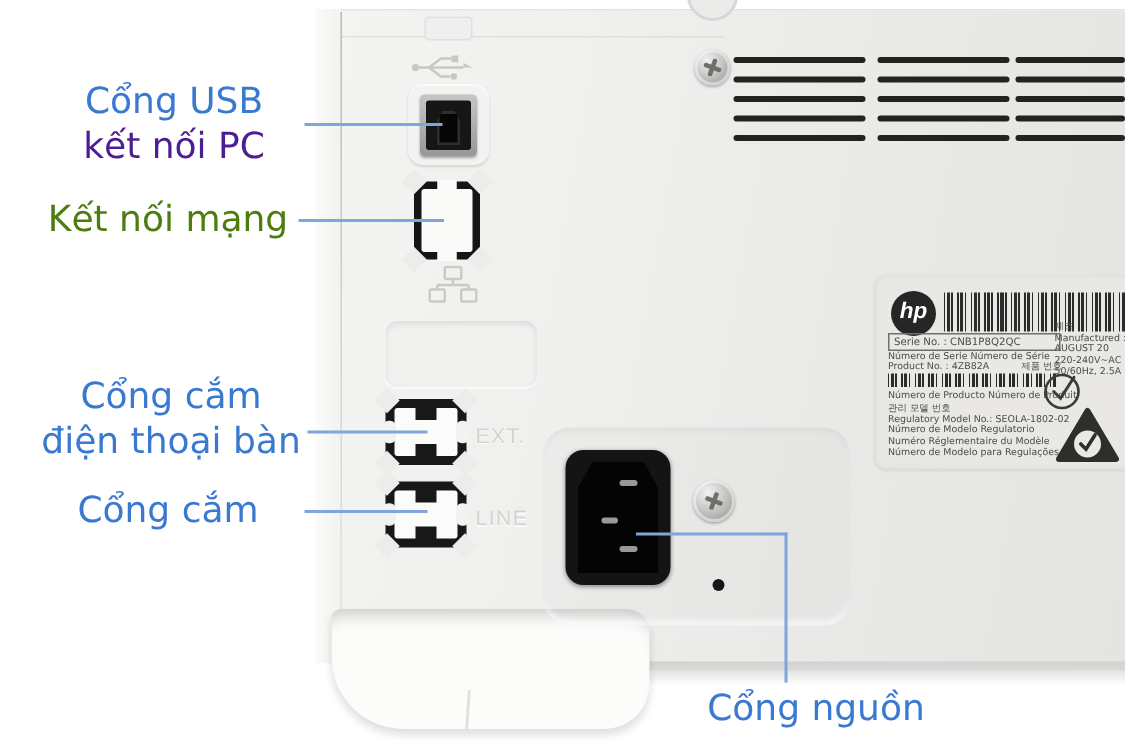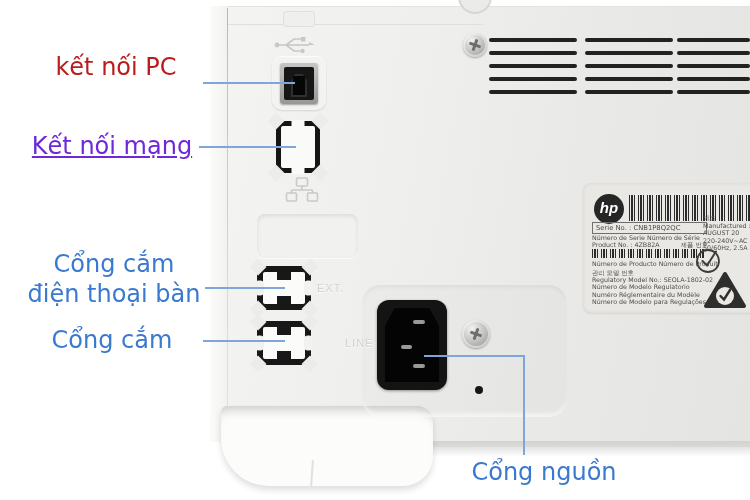--- a/index.html
+++ b/index.html
@@ -61,21 +61,21 @@
   .eth .c3{left:-6px;bottom:-6px;} .eth .c4{right:-6px;bottom:-6px;}
   .wtab{position:absolute;left:50%;transform:translateX(-50%);width:13px;height:7px;background:#fafaf9;}
 
   
   .phone{width:54px;height:44px;background:#181818;border-radius:4px;}
   .phone .inner{position:absolute;left:6px;top:6px;right:6px;bottom:6px;background:#fbfbfa;border-radius:2px;}
   .phone .c1{left:-5px;top:-5px;} .phone .c2{right:-5px;top:-5px;}
   .phone .c3{left:-5px;bottom:-5px;} .phone .c4{right:-5px;bottom:-5px;}
   .btab{position:absolute;left:50%;transform:translateX(-50%);width:14px;height:9px;background:#181818;}
   .bump{position:absolute;top:50%;transform:translateY(-50%);width:9px;height:15px;background:#f2f2f1;border-radius:4px;}
-  .port-tag{color:#d3d3d0;font-size:11px;letter-spacing:1px;font-family:"Liberation Sans",sans-serif;
+  .port-tag{color:#d3d3d0;font-size:14px;letter-spacing:1px;font-family:"Liberation Sans",sans-serif;
         text-shadow:0 1px 0 rgba(255,255,255,.8);}
 
   
   .pwr{left:377px;top:300px;width:70px;height:90px;background:#141414;border-radius:12px;
         box-shadow:0 1px 3px rgba(0,0,0,.4);}
   .pwr .cav{position:absolute;left:8px;top:8px;right:8px;bottom:8px;background:#040404;
         clip-path:polygon(18% 0,82% 0,100% 24%,100% 100%,0 100%,0 24%);}
   .prong{position:absolute;background:#999997;border-radius:2px;}
 
   
@@ -205,21 +205,21 @@
     <div class="inner"></div>
     <div class="corner c1"></div>
       <div class="corner c2"></div>
     <div class="corner c3"></div>
       <div class="corner c4"></div>
     <div class="btab" style="top:5px;"></div>
     <div class="btab" style="bottom:5px;"></div>
     <div class="bump" style="left:-2px;"></div>
     <div class="bump" style="right:-2px;"></div>
   </div>
-  <div class="abs port-tag" style="left:317px;top:337px;margin-left:28px;">LINE</div>
+  <div class="abs port-tag" style="left:317px;top:337px;">LINE</div>
 
   <div class="abs pwr">
     <div class="cav"></div>
     <div class="prong" style="left:36px;top:20px;width:12px;height:4px;"></div>
     <div class="prong" style="left:24px;top:45px;width:11px;height:4px;"></div>
     <div class="prong" style="left:36px;top:64px;width:12px;height:4px;"></div>
   </div>
 
   <div class="abs sticker">
     <div class="hp-logo">hp</div>
@@ -251,24 +251,25 @@
       <path d="M9.5 16 l4.5 4.5 L23 6.5" stroke="#3c3c3a" stroke-width="2" fill="none" stroke-linecap="round"></path>
     </svg>
     <svg style="left:120px;top:88px;" width="44" height="38" viewBox="0 0 44 38">
       <path d="M22 3 L41 35 H3 Z" fill="#2e2e2c" stroke="#2e2e2c" stroke-width="4" stroke-linejoin="round"></path>
       <circle cx="22" cy="25" r="9" fill="#e9e8e4"></circle>
       <path d="M17.5 25 l3.5 3.5 L27 19" stroke="#2e2e2c" stroke-width="2.4" fill="none" stroke-linecap="round"></path>
     </svg>
   </div>
 
   <div class="abs ann" style="left: 30px; top: 52px; width: 172px; color: rgb(58, 121, 208);">
-    <div style="color: #b91c1c;">kết nối PC</div>
+    <div style="color: rgb(58, 121, 208);">Cổng USB</div>
+    <div style="color: #4c1d95;">kết nối PC</div>
   </div>
   <div class="abs ann" style="left: 24px; top: 131px; width: 176px; color: rgb(58, 121, 208);">
-    <div style="color: #6d28d9; text-decoration: underline;">Kết nối mạng</div>
+    <div style="color: #4d7c0f;">Kết nối mạng</div>
   </div>
   <div class="abs ann" style="left: 26px; top: 249px; width: 176px; color: rgb(58, 121, 208);">
     <div style="color: rgb(58, 121, 208);">Cổng cắm</div>
     <div style="color: rgb(58, 121, 208);">điện thoại bàn</div>
   </div>
   <div class="abs ann" style="left: 26px; top: 325px; width: 172px; line-height: 31px; color: rgb(58, 121, 208);">
     <div style="color: rgb(58, 121, 208);">Cổng cắm</div>
   </div>
   <div class="abs ann" style="left: 445px; top: 457px; width: 158px; color: rgb(58, 121, 208); margin-left: 20px;">
     <div style="color: rgb(58, 121, 208);">Cổng nguồn</div>

